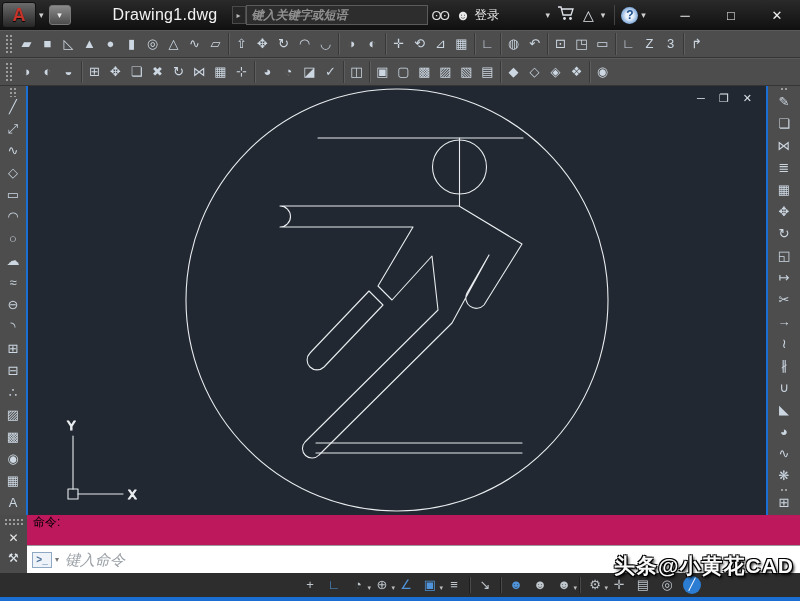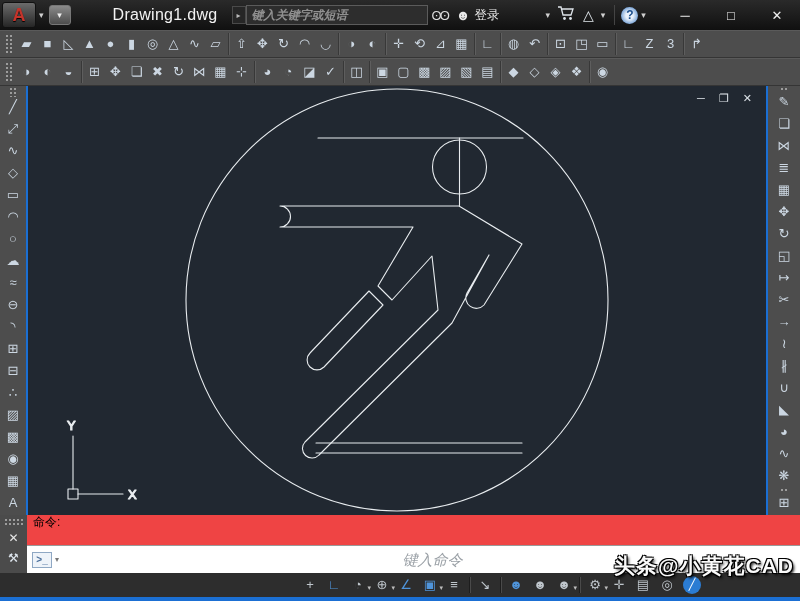--- a/index.html
+++ b/index.html
@@ -60,27 +60,27 @@
   .canvas svg { position:absolute; inset:0; }
   .dwg-ctrl { position:absolute; top:6px; right:14px; display:flex; gap:14px;
     color:#dde3e8; font-size:11px; line-height:12px; }
 
   
   .cmdwrap { position:absolute; left:0; top:515px; width:800px; height:58px; display:flex; }
   .cmdstrip { width:27px; background:#4b4b4b; display:flex; flex-direction:column; align-items:center; color:#e8e8e8; }
   .cmdstrip .x { font-size:12px; font-weight:bold; margin-top:2px; }
   .cmdstrip .wr { font-size:12px; margin-top:6px; color:#dfe7ef; }
   .cmdmain { flex:1; display:flex; flex-direction:column; }
-  .cmdhist { height:30px; background:#ef4444; color:#000; font-size:12px; line-height:15px; padding-left:6px; }
+  .cmdhist { height:30px; background:#be185d; color:#000; font-size:12px; line-height:15px; padding-left:6px; }
   .cmdline { height:15px; }
   .cmdinput { height:28px; background:#fff; display:flex; align-items:center; padding-left:5px; border-top:1px solid #9a9a9a; }
   .promptbox { width:20px; height:16px; border:1px solid #8fa8c4; color:#4a6f9b; font-size:10px; font-weight:bold;
     display:flex; align-items:center; justify-content:center; background:#eef3f9; }
   .prompt-caret { font-size:8px; color:#777; margin:0 6px 0 3px; }
-  .cmdfield { flex:1; border:none; outline:none; font-size:15px; font-style:italic; color:#333; background:transparent;text-align:center; }
+  .cmdfield { flex:1; border:none; outline:none; font-size:15px; font-style:italic; color:#333; background:transparent; }
   .cmdfield::placeholder { color:#9aa0a6; font-style:italic; }
 
   
   .statusbar { position:absolute; left:0; top:573px; width:800px; height:24px; background:#2d2d2d;
     display:flex; align-items:center; padding-left:298px; }
   .statusbar .ticon { color:#bfc6cc; font-size:13px; width:24px; }
   .statusbar .ticon.act { color:#4f94da; }
   .statusbar .vsep { height:16px; background:#1d1d1d; box-shadow:1px 0 0 #4a4a4a; margin:0 3px; }
   .ticon.blue-circle { background:#2b7cd3; border-radius:50%; width:18px; height:18px; line-height:17px;
     color:#fff; font-size:11px; margin-left:4px; }

